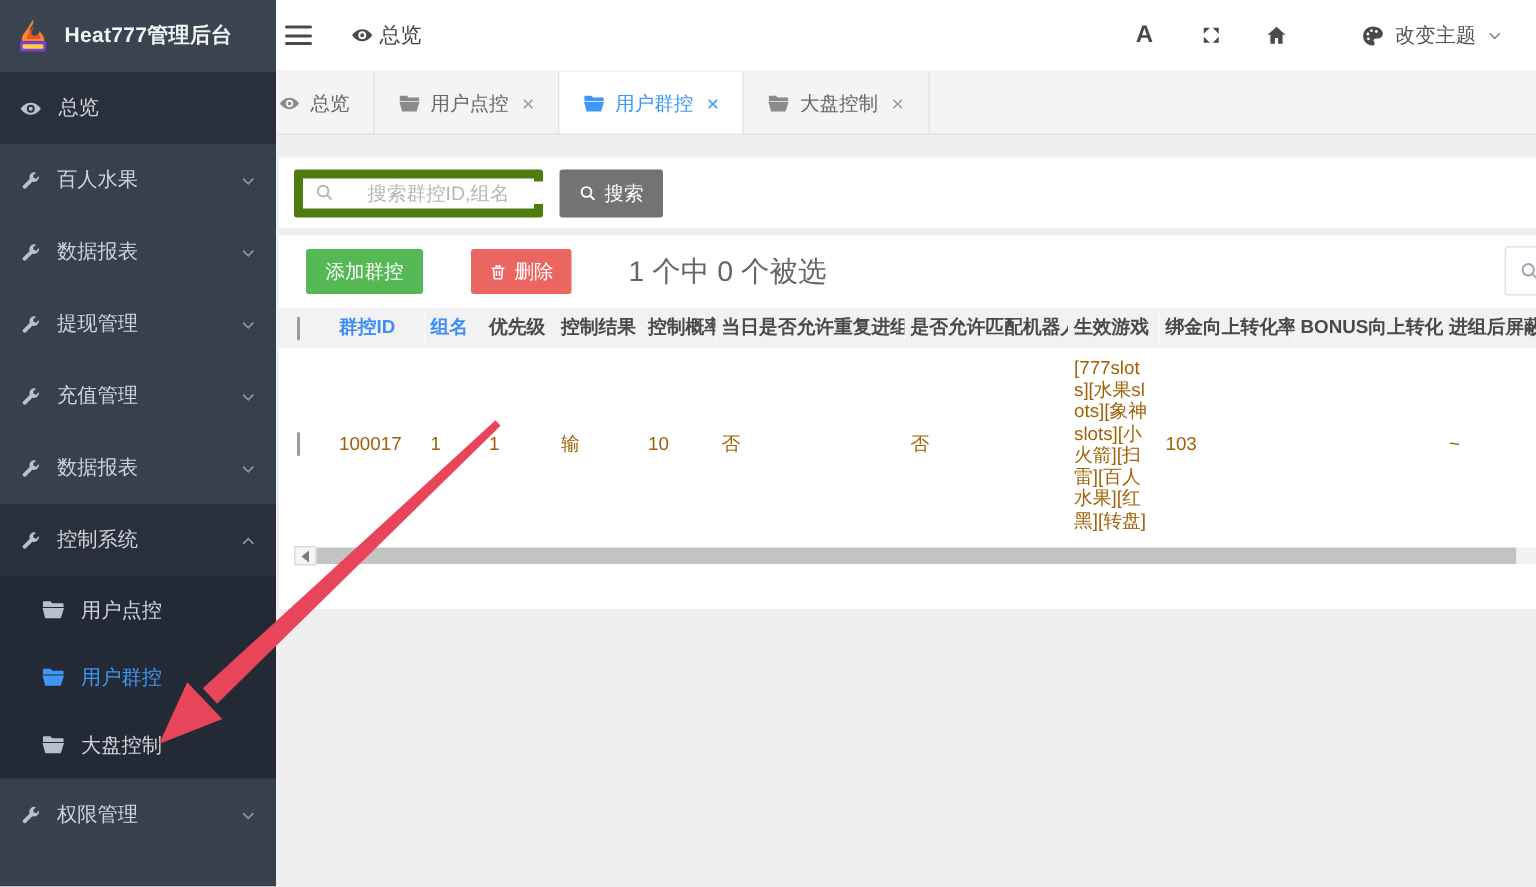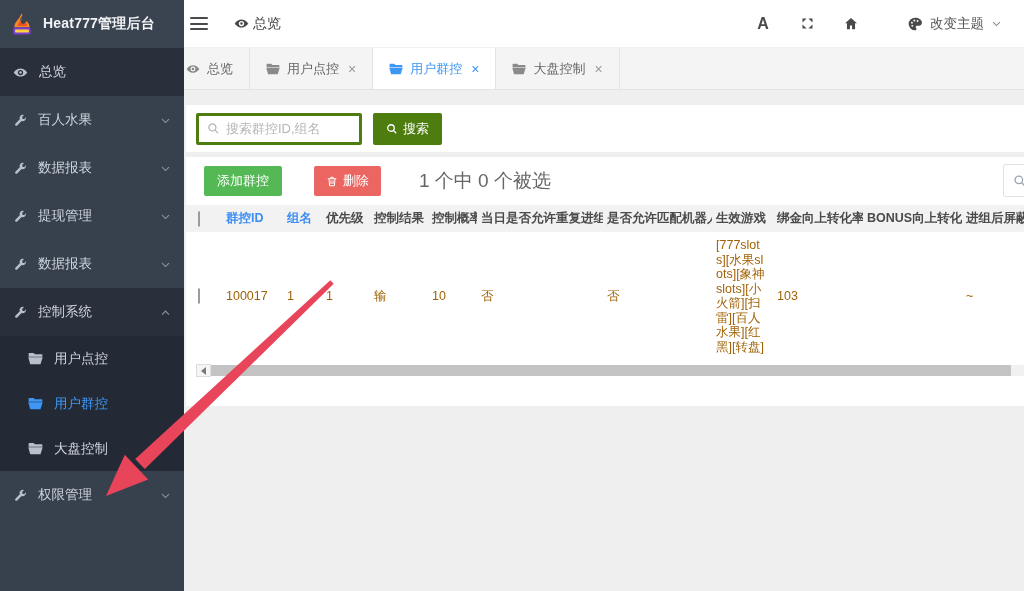--- a/index.html
+++ b/index.html
@@ -38,25 +38,25 @@
   .tab { display:flex; align-items:center; gap:7px; padding:0 16px; font-size:13px; color:#666; border-right:1px solid #e3e3e3; cursor:pointer; white-space:nowrap; }
   .tab .t-icon { color:#8a8a8a; }
   .tab .t-close { color:#9a9a9a; font-size:14px; margin-left:2px; }
   .tab.active { background:#fff; color:#3e97f6; }
   .tab.active .t-icon, .tab.active .t-close { color:#3e97f6; }
 
   
   .content { position:absolute; left:170px; top:90px; width:854px; height:501px; padding:15px 0 0 16px; }
 
   .search-card { background:#fff; height:47px; display:flex; align-items:center; gap:11px; padding-left:10px; }
-  .search-box { width:166px; height:32px; border:3px solid #4d7c0f; border-radius:2px; background:#fff; display:flex; align-items:center; padding:0 8px; gap:6px; color:#b0b0b0; }
+  .search-box { width:166px; height:32px; border:6px solid #4d7c0f; border-radius:2px; background:#fff; display:flex; align-items:center; padding:0 8px; gap:22px; color:#b0b0b0; }
   .search-box input { border:none; outline:none; width:120px; font-size:13px; color:#555; font-family:inherit; }
   .search-box input::placeholder { color:#b6b6b6; }
   .btn { border:none; border-radius:2px; color:#fff; font-size:13px; display:inline-flex; align-items:center; gap:5px; cursor:pointer; font-family:inherit; }
-  .btn-blue { background:#4d7c0f; height:32px; padding:0 13px; }
+  .btn-blue { background:#737373; height:32px; padding:0 13px; }
   .btn-green { background:#54b854; height:30px; padding:0 13px; }
   .btn-red { background:#ec6661; height:30px; padding:0 12px; }
 
   .table-card { background:#fff; margin-top:5px; position:relative; padding-bottom:28px; }
   .toolbar { height:48px; display:flex; align-items:center; gap:32px; padding-left:18px; }
   .sel-text { font-size:19px; color:#666; margin-left:6px; }
   .mini-search { position:absolute; left:817px; top:7px; width:34px; height:33px; border:1px solid #e2e2e2; border-radius:2px; background:#fff; display:flex; align-items:center; justify-content:center; color:#9aa4b0; cursor:pointer; }
 
   .tbl-wrap { overflow:hidden; width:100%; }
   table { border-collapse:collapse; table-layout:fixed; width:876px; font-size:12.5px; }
@@ -137,20 +137,33 @@
         </svg>
       </span>
     <span>提现管理</span>
     <span class="caret">
         <svg width="11" height="11" viewBox="0 0 16 16" fill="none" stroke="currentColor" stroke-width="1.6">
           <path d="M3 6l5 5 5-5"></path>
         </svg>
       </span>
   </div>
 
+  <div class="menu-item">
+    <span class="mi-icon">
+        <svg width="14" height="14" viewBox="0 0 24 24" fill="currentColor">
+          <path d="M21.9 6.7a5.6 5.6 0 0 1-7.2 7.2l-7.5 7.5a2.2 2.2 0 0 1-3.1-3.1l7.5-7.5a5.6 5.6 0 0 1 7.2-7.2L15.6 6.8l.8 2.9 2.9.8 2.6-3.2z"></path>
+        </svg>
+      </span>
+    <span>充值管理</span>
+    <span class="caret">
+        <svg width="11" height="11" viewBox="0 0 16 16" fill="none" stroke="currentColor" stroke-width="1.6">
+          <path d="M3 6l5 5 5-5"></path>
+        </svg>
+      </span>
+  </div>
 
   <div class="menu-item">
     <span class="mi-icon">
         <svg width="14" height="14" viewBox="0 0 24 24" fill="currentColor">
           <path d="M21.9 6.7a5.6 5.6 0 0 1-7.2 7.2l-7.5 7.5a2.2 2.2 0 0 1-3.1-3.1l7.5-7.5a5.6 5.6 0 0 1 7.2-7.2L15.6 6.8l.8 2.9 2.9.8 2.6-3.2z"></path>
         </svg>
       </span>
     <span>数据报表</span>
     <span class="caret">
         <svg width="11" height="11" viewBox="0 0 16 16" fill="none" stroke="currentColor" stroke-width="1.6">

